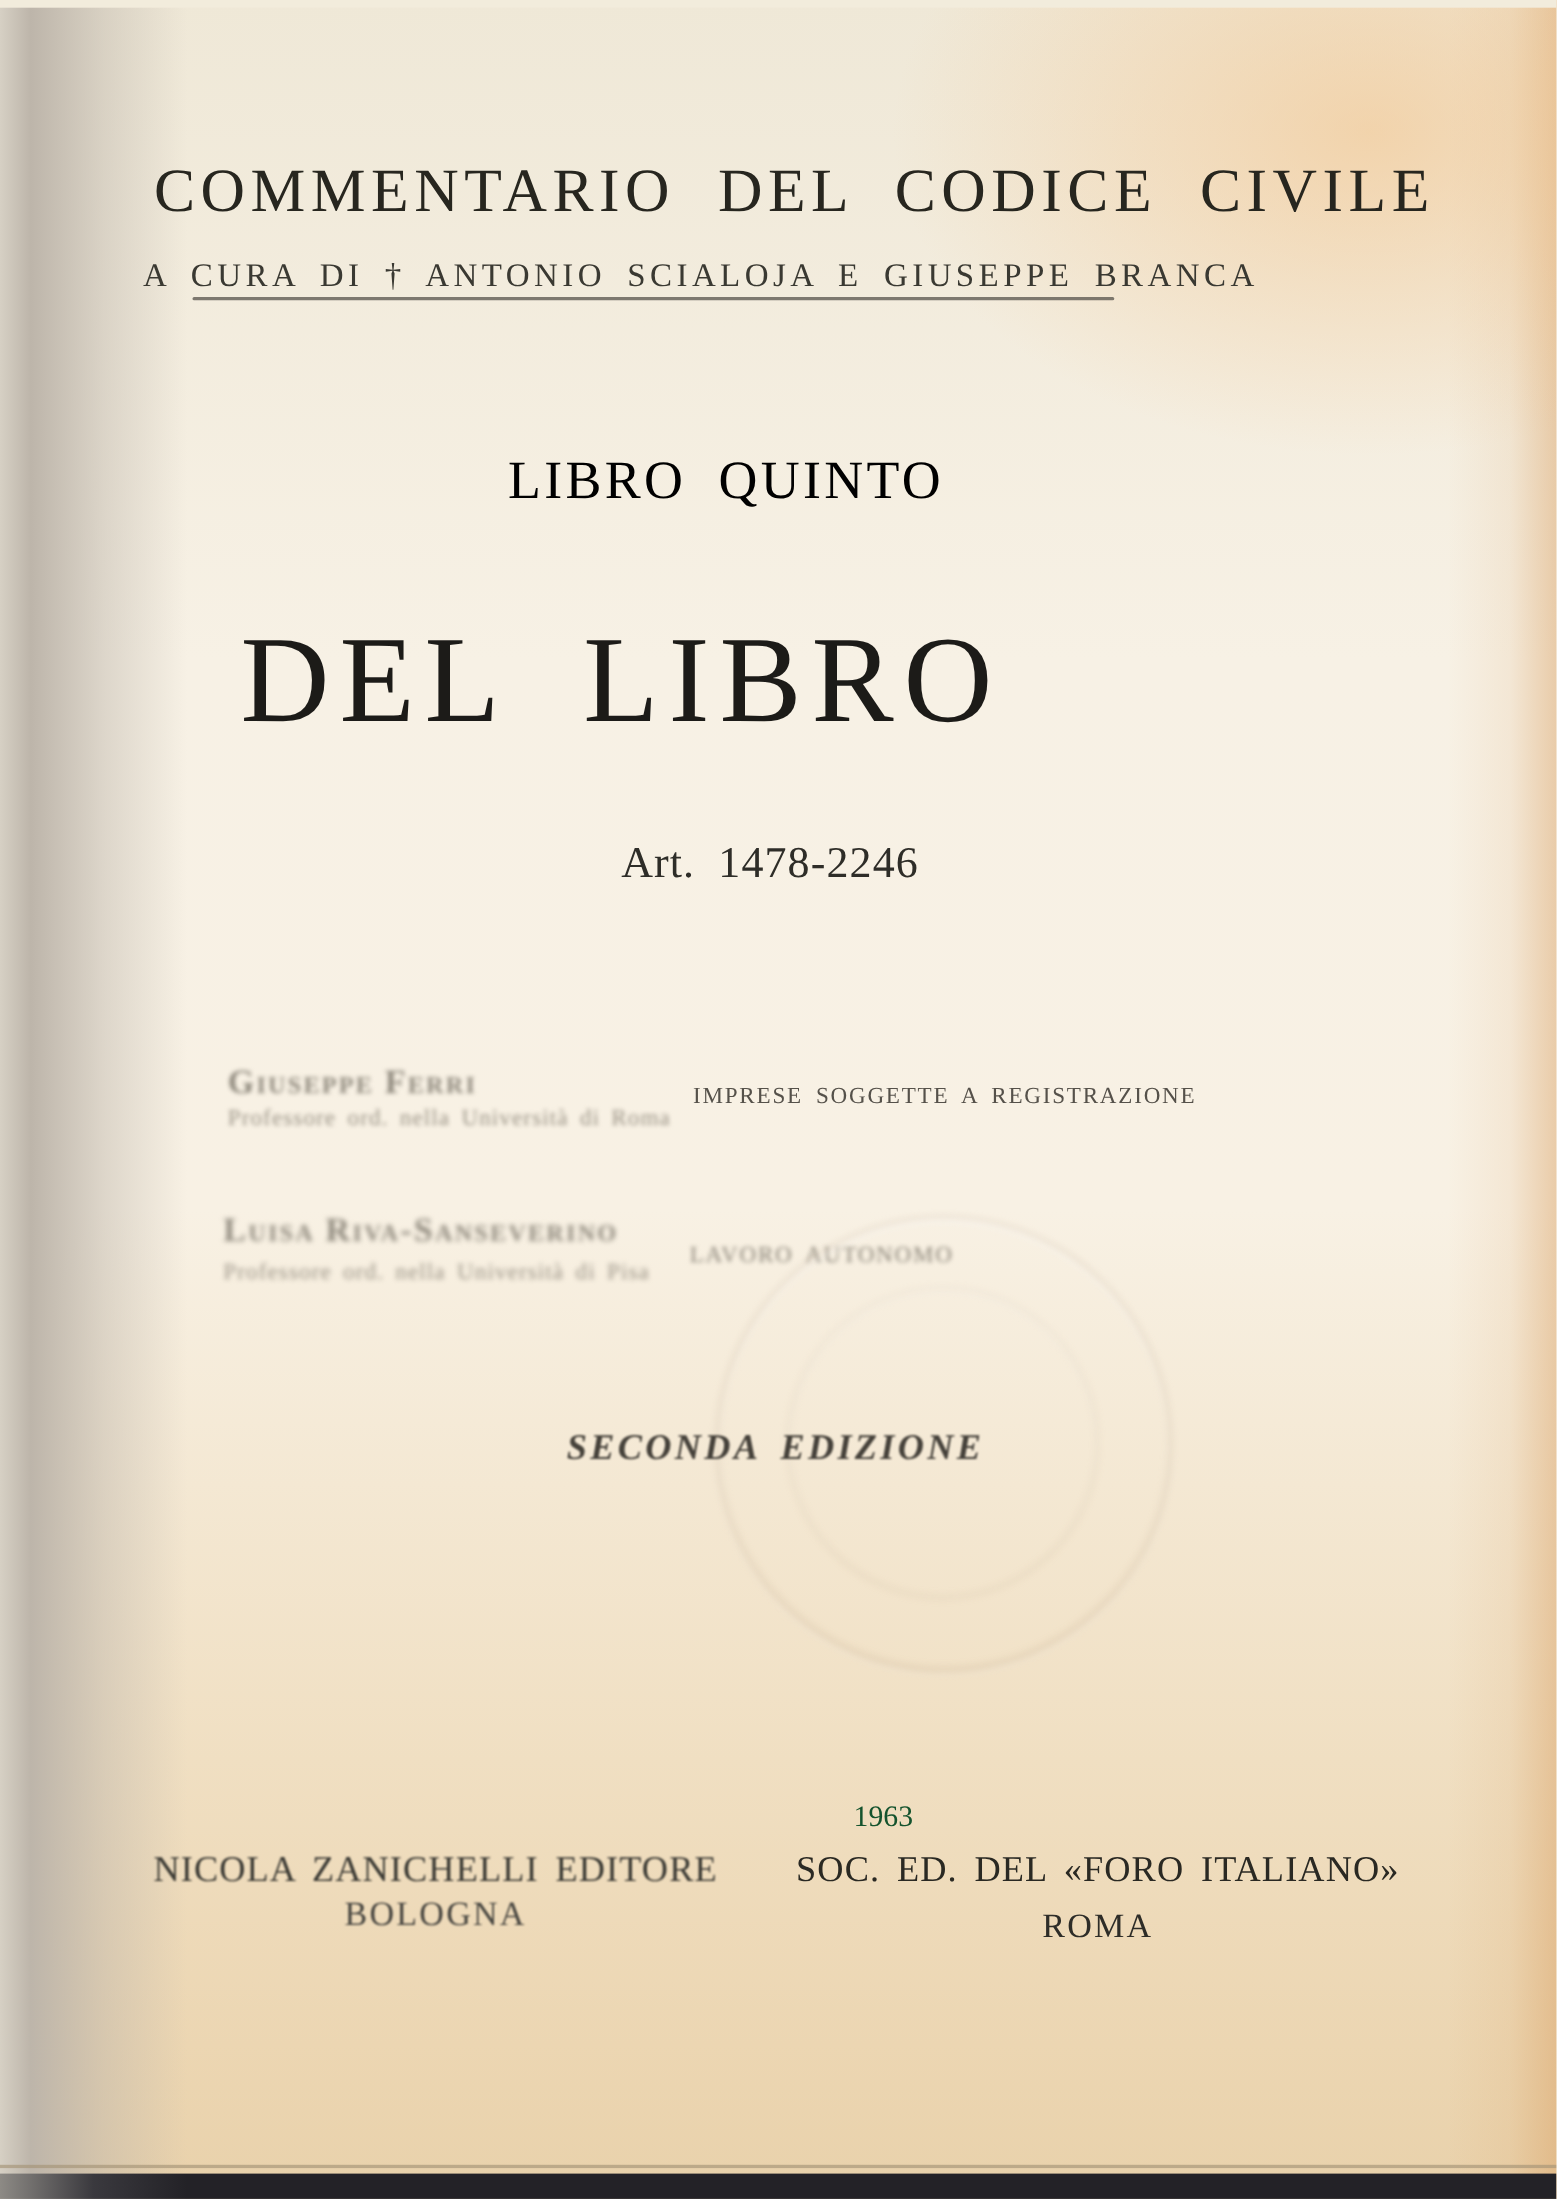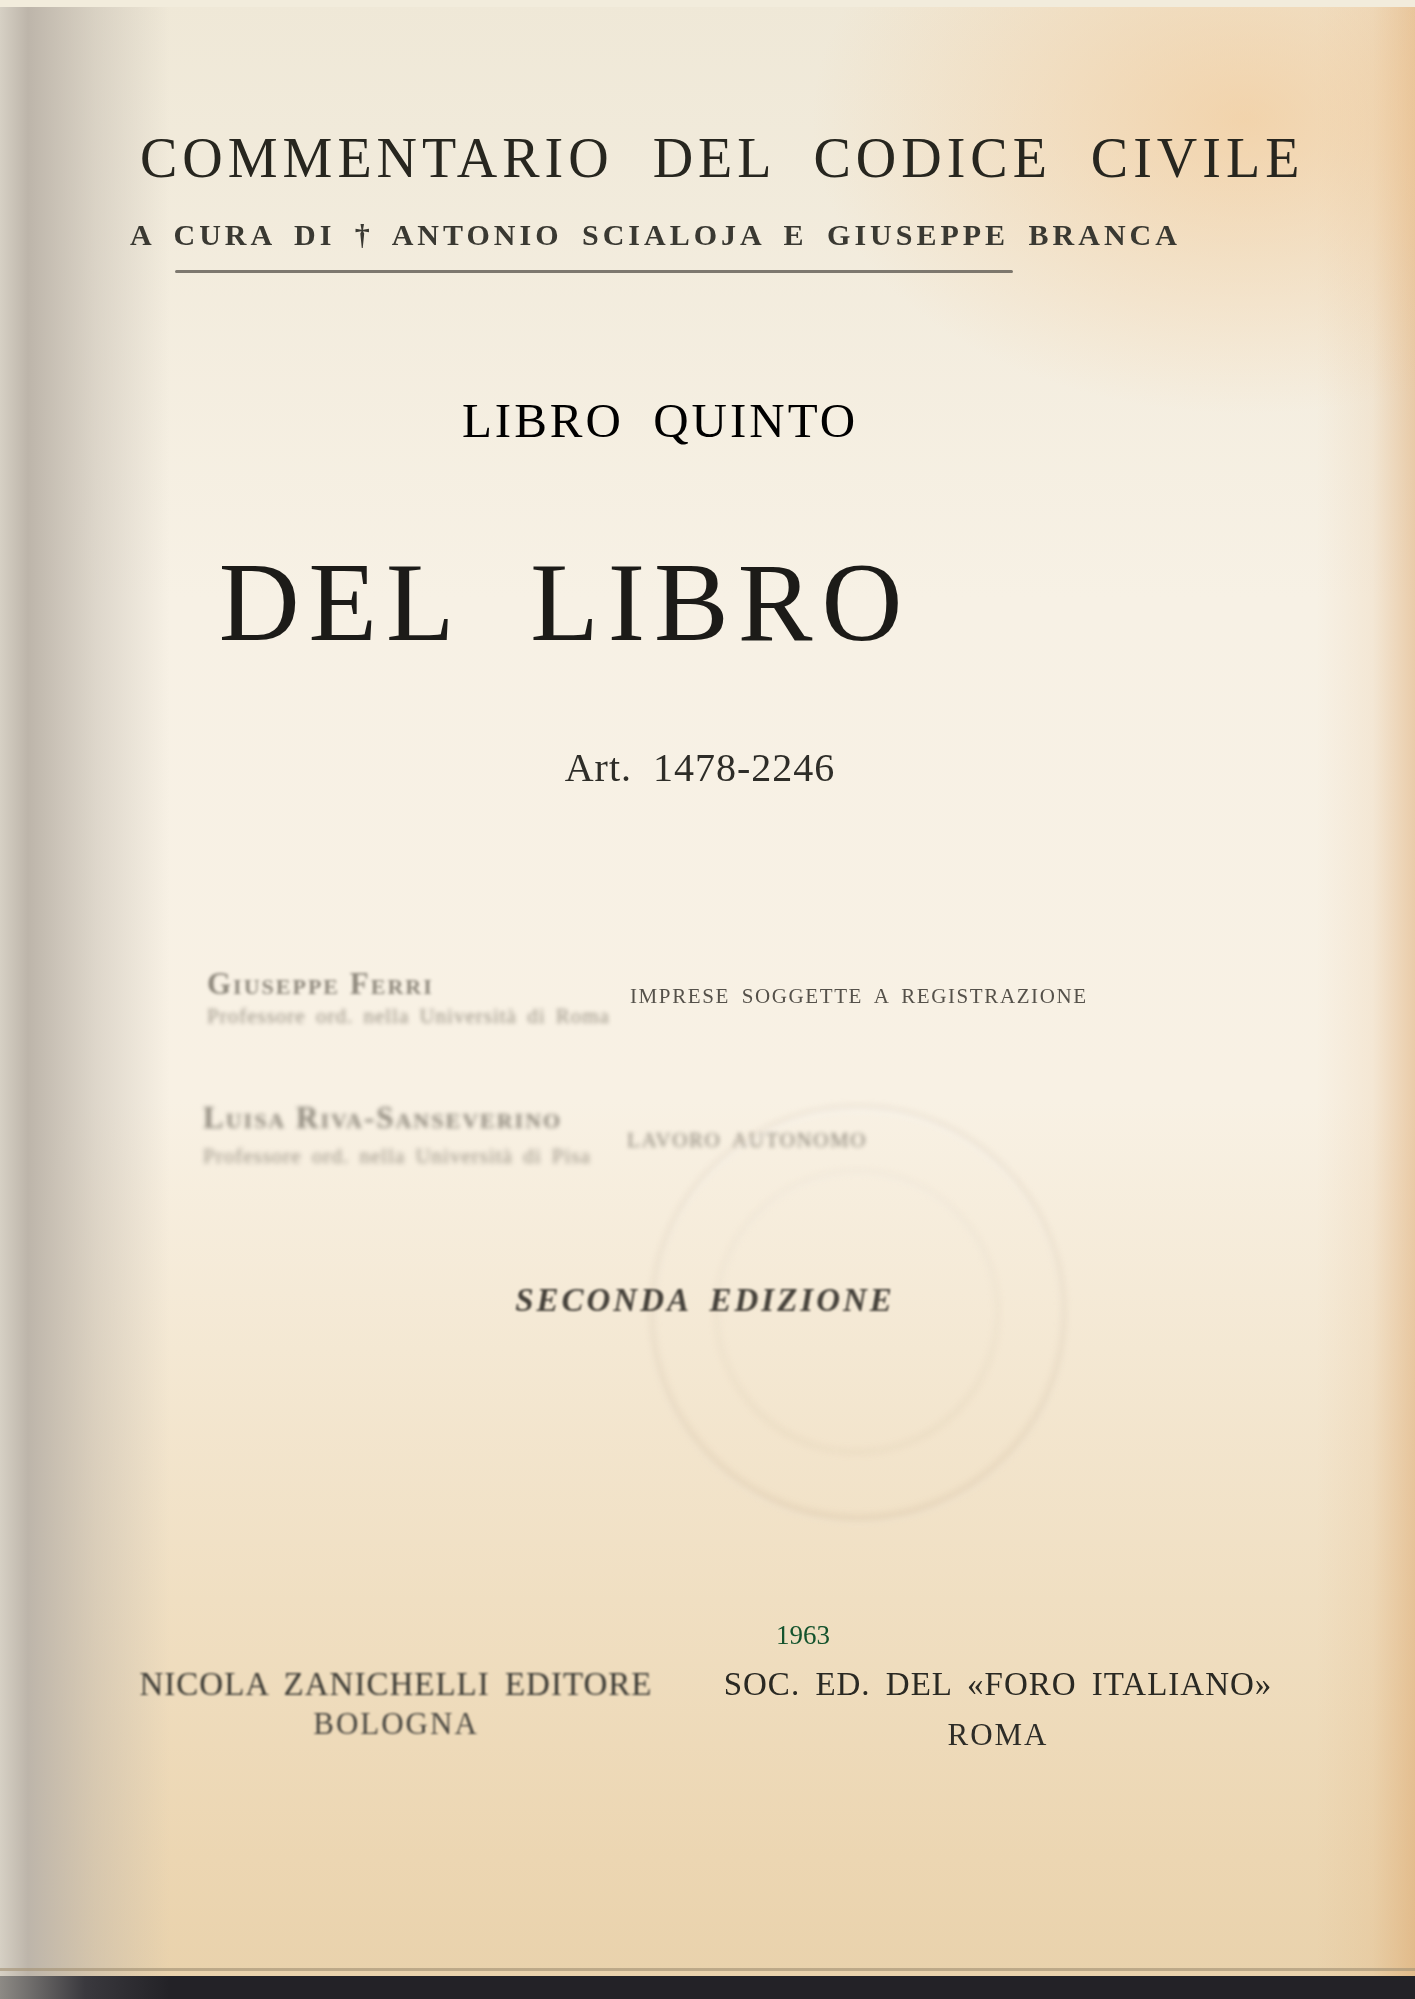--- a/index.html
+++ b/index.html
@@ -18,31 +18,31 @@
       linear-gradient(to bottom, #efe8d7 0%, #f7f1e5 30%, #f8f1e4 55%, #f0dfc2 80%, #ecd6b2 93%, #e9d2ac 99%);
   }
   .top-strip{position:absolute;left:0;top:0;width:100%;height:7px;background:#f2ecdc;}
   .bottom-line{position:absolute;left:0;top:1968px;width:100%;height:3px;background:#a59377;opacity:.65;}
   .bottom-dark{
     position:absolute;left:0;top:1976px;width:100%;height:23px;
     background:linear-gradient(to right,#8d8a85 0%,#3a393e 6%,#232227 12%,#232227 100%);
   }
 
   .txt{position:absolute;color:#24231f;white-space:nowrap;text-align:right;}
-  .center{text-align:center;}
+  .center{text-align:center;margin-top:16px;}
 
   .series-title{
     left:140px;top:126px;width:830px;
     font-size:56px;letter-spacing:5px;word-spacing:20px;
     color:#27261f;filter:blur(.4px);font-weight:500;
   }
   .editors-line{
     left:130px;top:218px;width:850px;
     font-size:30px;letter-spacing:4px;word-spacing:8px;
-    color:#3a3932;filter:blur(.5px);font-weight:700;
+    color:#3a3932;filter:blur(.5px);font-weight:400;
   }
   .header-rule{
     position:absolute;left:175px;top:270px;width:838px;height:3px;
     background:#56524b;opacity:.75;border-radius:2px;filter:blur(.4px);
   }
   .book-number{
     left:430px;top:392px;width:460px;
     font-size:49px;letter-spacing:3px;word-spacing:14px;
     color:#000000;filter:blur(.35px);
   }

